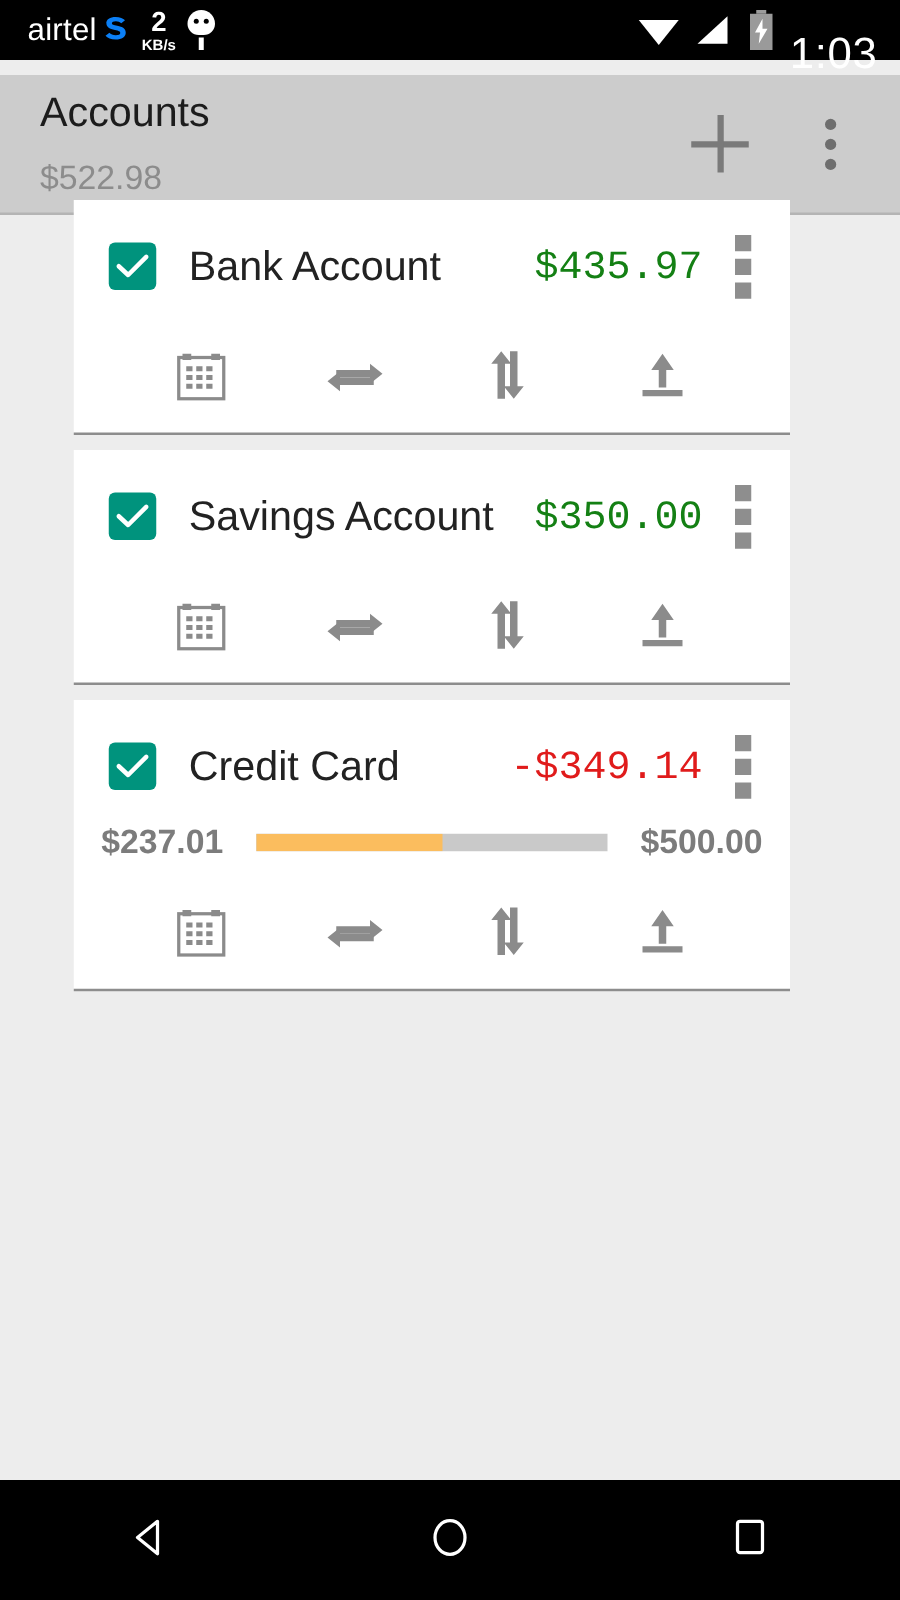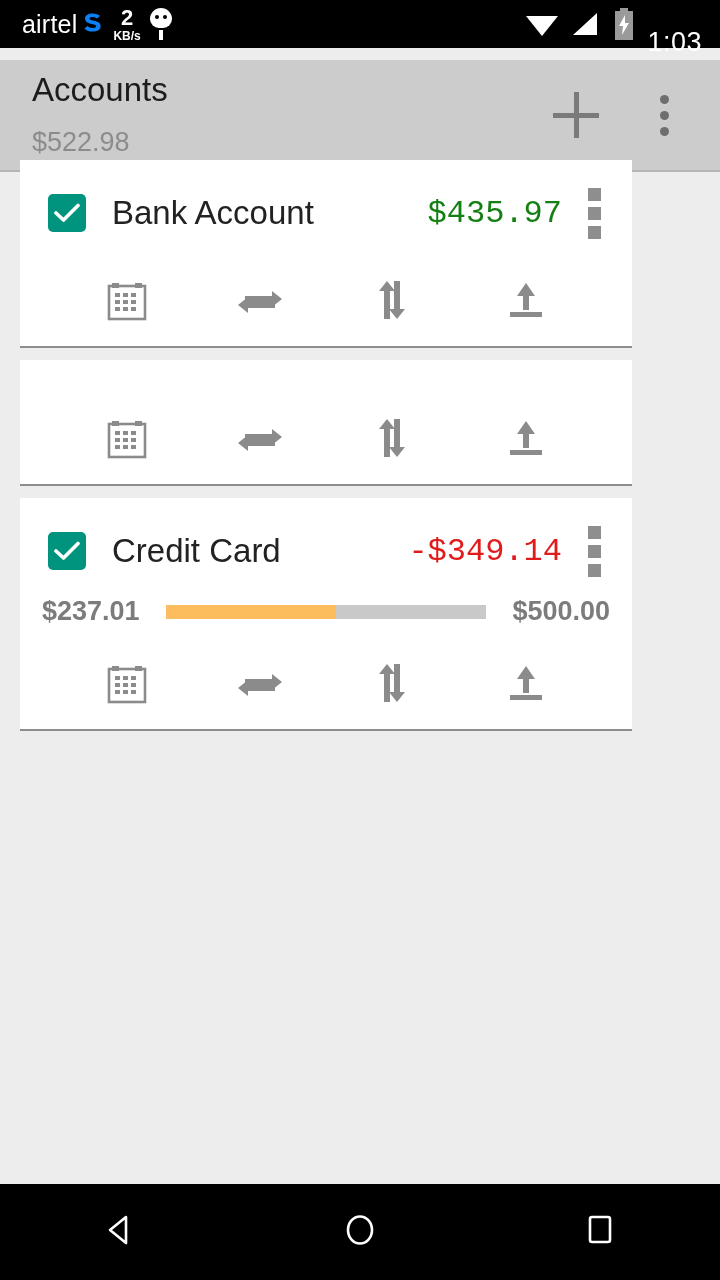--- a/index.html
+++ b/index.html
@@ -28,21 +28,21 @@
     position: absolute; top: 0; left: 1px; width: 22px; height: 20px;
     background: #fff; border-radius: 11px 11px 9px 9px;
   }
   .droid .eye { position: absolute; top: 7px; width: 4px; height: 4px; background: #000; border-radius: 50%; }
   .droid .eye.l { left: 6px; } .droid .eye.r { left: 14px; }
   .droid .ant { position: absolute; top: 22px; left: 10px; width: 4px; height: 10px; background: #fff; }
   .sb-right { margin-left: auto; display: flex; align-items: center; gap: 12px; padding-right: 18px; }
   .wifi-ico { width: 34px; height: 26px; }
   .signal-ico { width: 30px; height: 26px; }
   .batt-ico { width: 22px; height: 32px; position: relative; }
-  .clock { font-size: 27px; letter-spacing: .5px; margin-top: 37px; }
+  .clock { font-size: 35px; letter-spacing: .5px; margin-top: 37px; }
 
   
   #toolbar {
     position: absolute; top: 60px; left: 0; width: 720px; height: 112px;
     background: #cccccc;
     border-bottom: 2px solid #b4b4b4;
     display: flex; align-items: center;
   }
   .tb-titles { padding-left: 32px; display: flex; flex-direction: column; justify-content: center; }
   .tb-title { font-size: 33px; color: #1c1c1c; line-height: 1.1; }
@@ -50,21 +50,21 @@
   .tb-actions { margin-left: auto; display: flex; align-items: center; gap: 24px; padding-right: 24px; }
   .icon-btn { width: 64px; height: 64px; display: flex; align-items: center; justify-content: center; }
   .plus-ico { position: relative; width: 46px; height: 46px; }
   .plus-ico::before, .plus-ico::after { content: ""; position: absolute; background: #7a7a7a; }
   .plus-ico::before { left: 0; top: 21px; width: 46px; height: 5px; }
   .plus-ico::after { top: 0; left: 21px; width: 5px; height: 46px; }
   .kebab-round { display: flex; flex-direction: column; gap: 7px; align-items: center; }
   .kebab-round i { width: 9px; height: 9px; border-radius: 50%; background: #6e6e6e; display: block; }
 
   
-  #list { position: absolute; top: 160px; left: 0; width: 652px; }
+  #list { position: absolute; top: 160px; left: 0; width: 652px; padding-left: 39px; }
   .card {
     background: #ffffff;
     margin: 0 20px 12px 20px;
     border-bottom: 2px solid #8d8d8d;
     padding: 22px 0 18px 0;
   }
   .card-head { display: flex; align-items: center; padding: 0 26px 0 28px; height: 62px; }
   .chk {
     width: 38px; height: 38px; border-radius: 5px; background: #00937d;
     display: flex; align-items: center; justify-content: center; flex: 0 0 auto;
@@ -219,20 +219,34 @@
             <span>
               <svg width="44" height="42" viewBox="0 0 44 42">
       <path d="M22 4 L31 17 L25 17 L25 31 L19 31 L19 17 L13 17 Z" fill="#8b8b8b"></path>
       <rect x="6" y="33" width="32" height="5" fill="#8b8b8b"></rect>
       </svg>
             </span>
           </div>
         </div>
       </div>
       <div class="card">
+        <div class="card-head">
+          <span class="chk">
+            <svg width="26" height="20" viewBox="0 0 26 20">
+              <path d="M2 10 L9.5 17 L24 2.5" fill="none" stroke="#ffffff" stroke-width="3.6" stroke-linecap="round" stroke-linejoin="round"></path>
+            </svg>
+          </span>
+     <span class="acct-name">Savings Account</span>
+     <span class="acct-amt pos">$350.00</span>
+     <span class="kebab-sq">
+            <i></i>
+            <i></i>
+            <i></i>
+          </span>
+        </div>
         <div class="actions">
           <div class="act">
             <span>
               <svg width="40" height="42" viewBox="0 0 40 42">
       <rect x="5" y="4" width="7" height="5" fill="#8b8b8b"></rect>
                 <rect x="28" y="4" width="7" height="5" fill="#8b8b8b"></rect>
       <rect x="2" y="7" width="36" height="33" fill="none" stroke="#8b8b8b" stroke-width="2.6"></rect>
       <g fill="#8b8b8b">
         <rect x="8" y="14" width="5" height="4"></rect>
                   <rect x="16" y="14" width="5" height="4"></rect>

